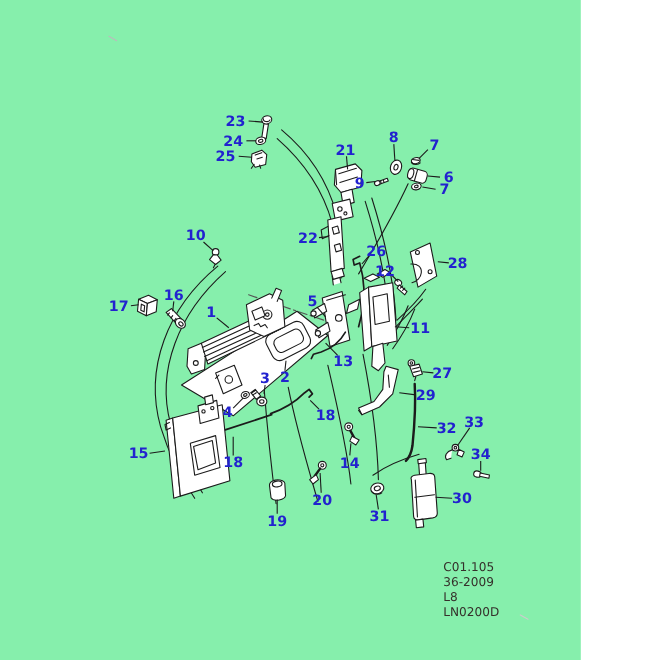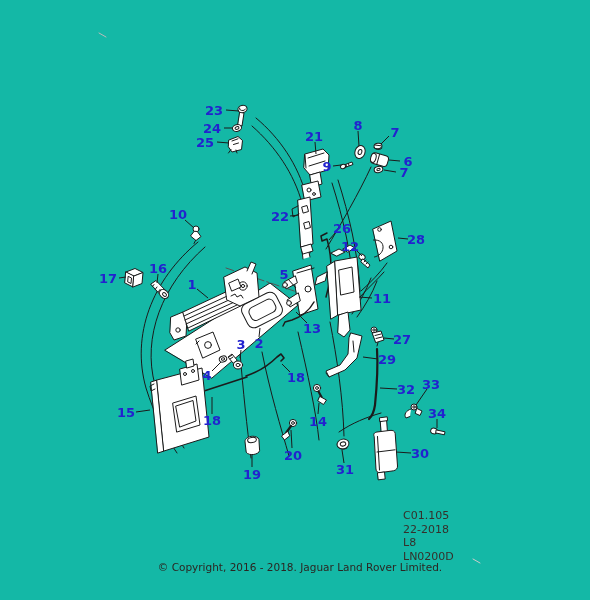--- a/index.html
+++ b/index.html
@@ -1,16 +1,16 @@
 <!DOCTYPE html>
 <html><head>
 <meta charset="utf-8">
 <style>
   html,body{margin:0;padding:0;background:#ffffff;}
-  .page{position:relative;width:590px;height:600px;background:#14b8a6;overflow:hidden;
+  .page{position:relative;width:528px;height:600px;background:#86efac;overflow:hidden;
         font-family:"DejaVu Sans","Liberation Sans",sans-serif;}
   .page svg{position:absolute;left:0;top:0;}
   .callout{font:bold 13px "DejaVu Sans","Liberation Sans",sans-serif;text-anchor:middle;cursor:pointer;}
   .leader{stroke-width:1;}
   .ref-block{position:absolute;left:403px;top:509px;width:104px;
              font-size:11px;line-height:13.5px;color:#35302b;}
   .copyright{position:absolute;left:130px;top:561px;width:340px;text-align:center;
              font-size:10.5px;color:#2b2622;}
 </style>
 </head>
@@ -410,20 +410,19 @@
         </g>
         <g>
           <line x1="344" y1="463" x2="342" y2="450" class="leader" stroke="#1b1b1b"></line>
           <text x="345" y="473.5" class="callout" fill="#2222cf">31</text>
         </g>
       </g>
 </svg>
 
 <div class="ref-block">
   <div>C01.105</div>
-  <div>22-2018</div>
+  <div>36-2009</div>
   <div>L8</div>
   <div>LN0200D</div>
 </div>
 
-<div class="copyright">© Copyright, 2016 - 2018. Jaguar Land Rover Limited.</div>
 
 </div>
 
 </body></html>

